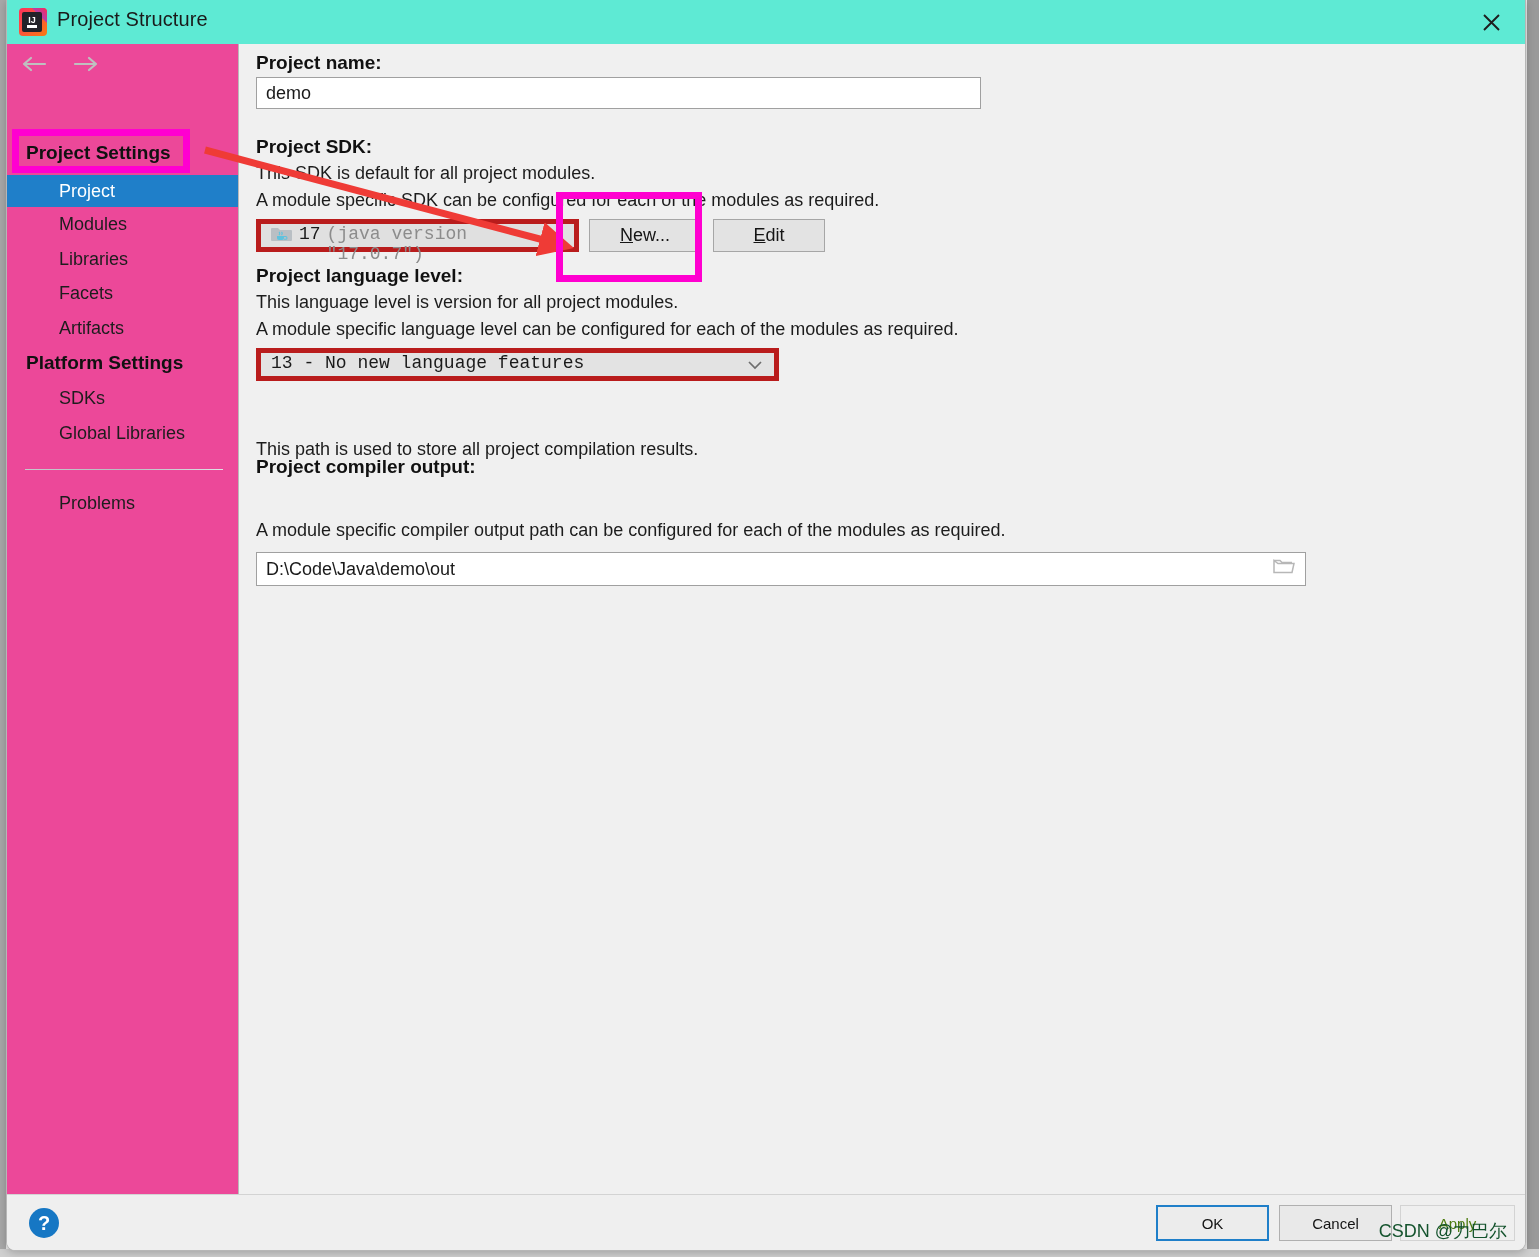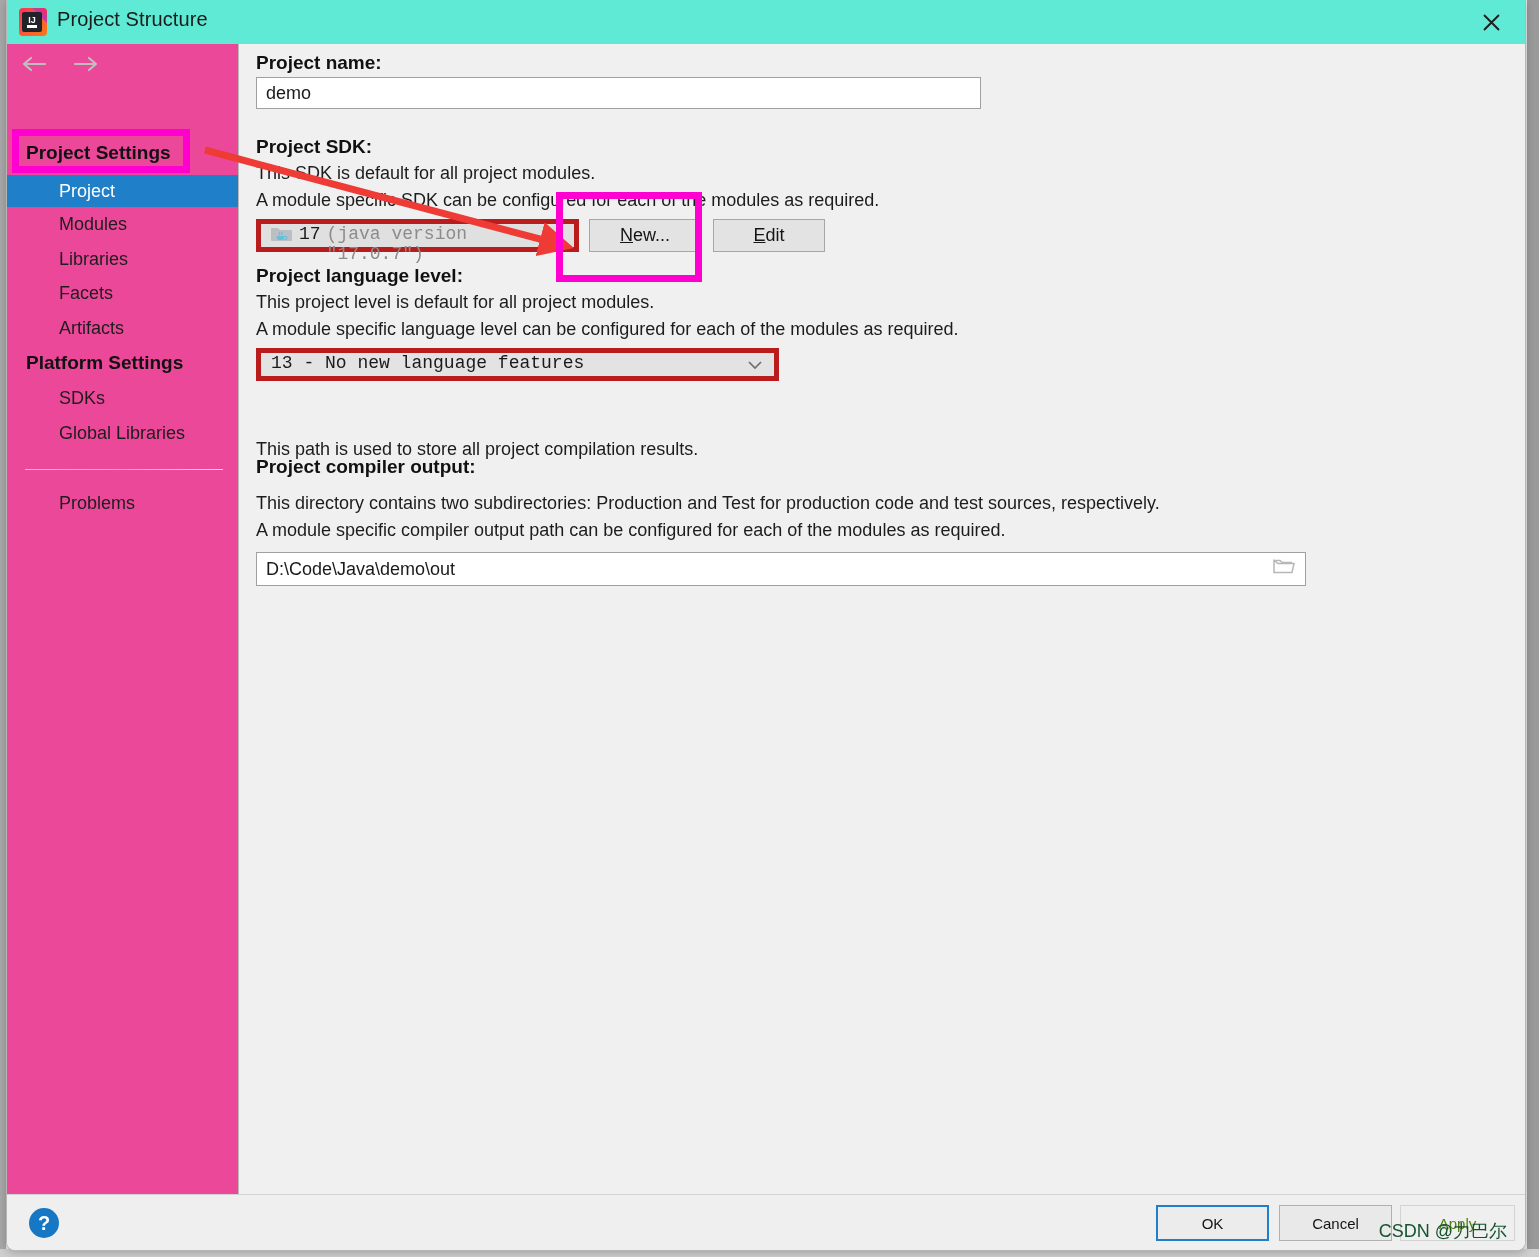--- a/index.html
+++ b/index.html
@@ -352,34 +352,33 @@
       <div class="btn" id="btn-new">
         <span class="mn">N</span>
           <span>ew...</span>
       </div>
       <div class="btn" id="btn-edit">
         <span class="mn">E</span>
           <span>dit</span>
       </div>
 
       <div class="sec-title" id="lbl-lang">Project language level:</div>
-      <div class="sec-desc" id="desc-lang1">This project level is default for all project modules.</div>
+      <div class="sec-desc" id="desc-lang1">This language level is version for all project modules.</div>
       <div class="sec-desc" id="desc-lang2">A module specific language level can be configured for each of the modules as required.</div>
       <div class="combo" id="cmb-lang">
         <span>13 - No new language features</span>
         <span class="chev">
           <svg width="14" height="9" viewBox="0 0 14 9">
               <path d="M1 1 L7 7 L13 1" stroke="#6e6e6e" stroke-width="1.7" fill="none"></path>
             </svg>
         </span>
       </div>
 
       <div class="sec-title" id="lbl-out">Project compiler output:</div>
       <div class="sec-desc" id="desc-out1">This path is used to store all project compilation results.</div>
-      <div class="sec-desc" id="desc-out3">This directory contains two subdirectories: Production and Test for production code and test sources, respectively.</div>
       <div class="sec-desc" id="desc-out4">A module specific compiler output path can be configured for each of the modules as required.</div>
       <div class="txtfield" id="fld-out">
         <span>D:\Code\Java\demo\out</span>
         <span class="folder-ico">
           <svg width="22" height="18" viewBox="0 0 22 18">
             <path d="M1 3 h6 l2 2 h10" fill="none" stroke="#b7b7b7" stroke-width="1.5"></path>
             <path d="M1 3 v12 h18 l2 -9 H5 z" fill="none" stroke="#b7b7b7" stroke-width="1.5"></path>
           </svg>
         </span>
       </div>

